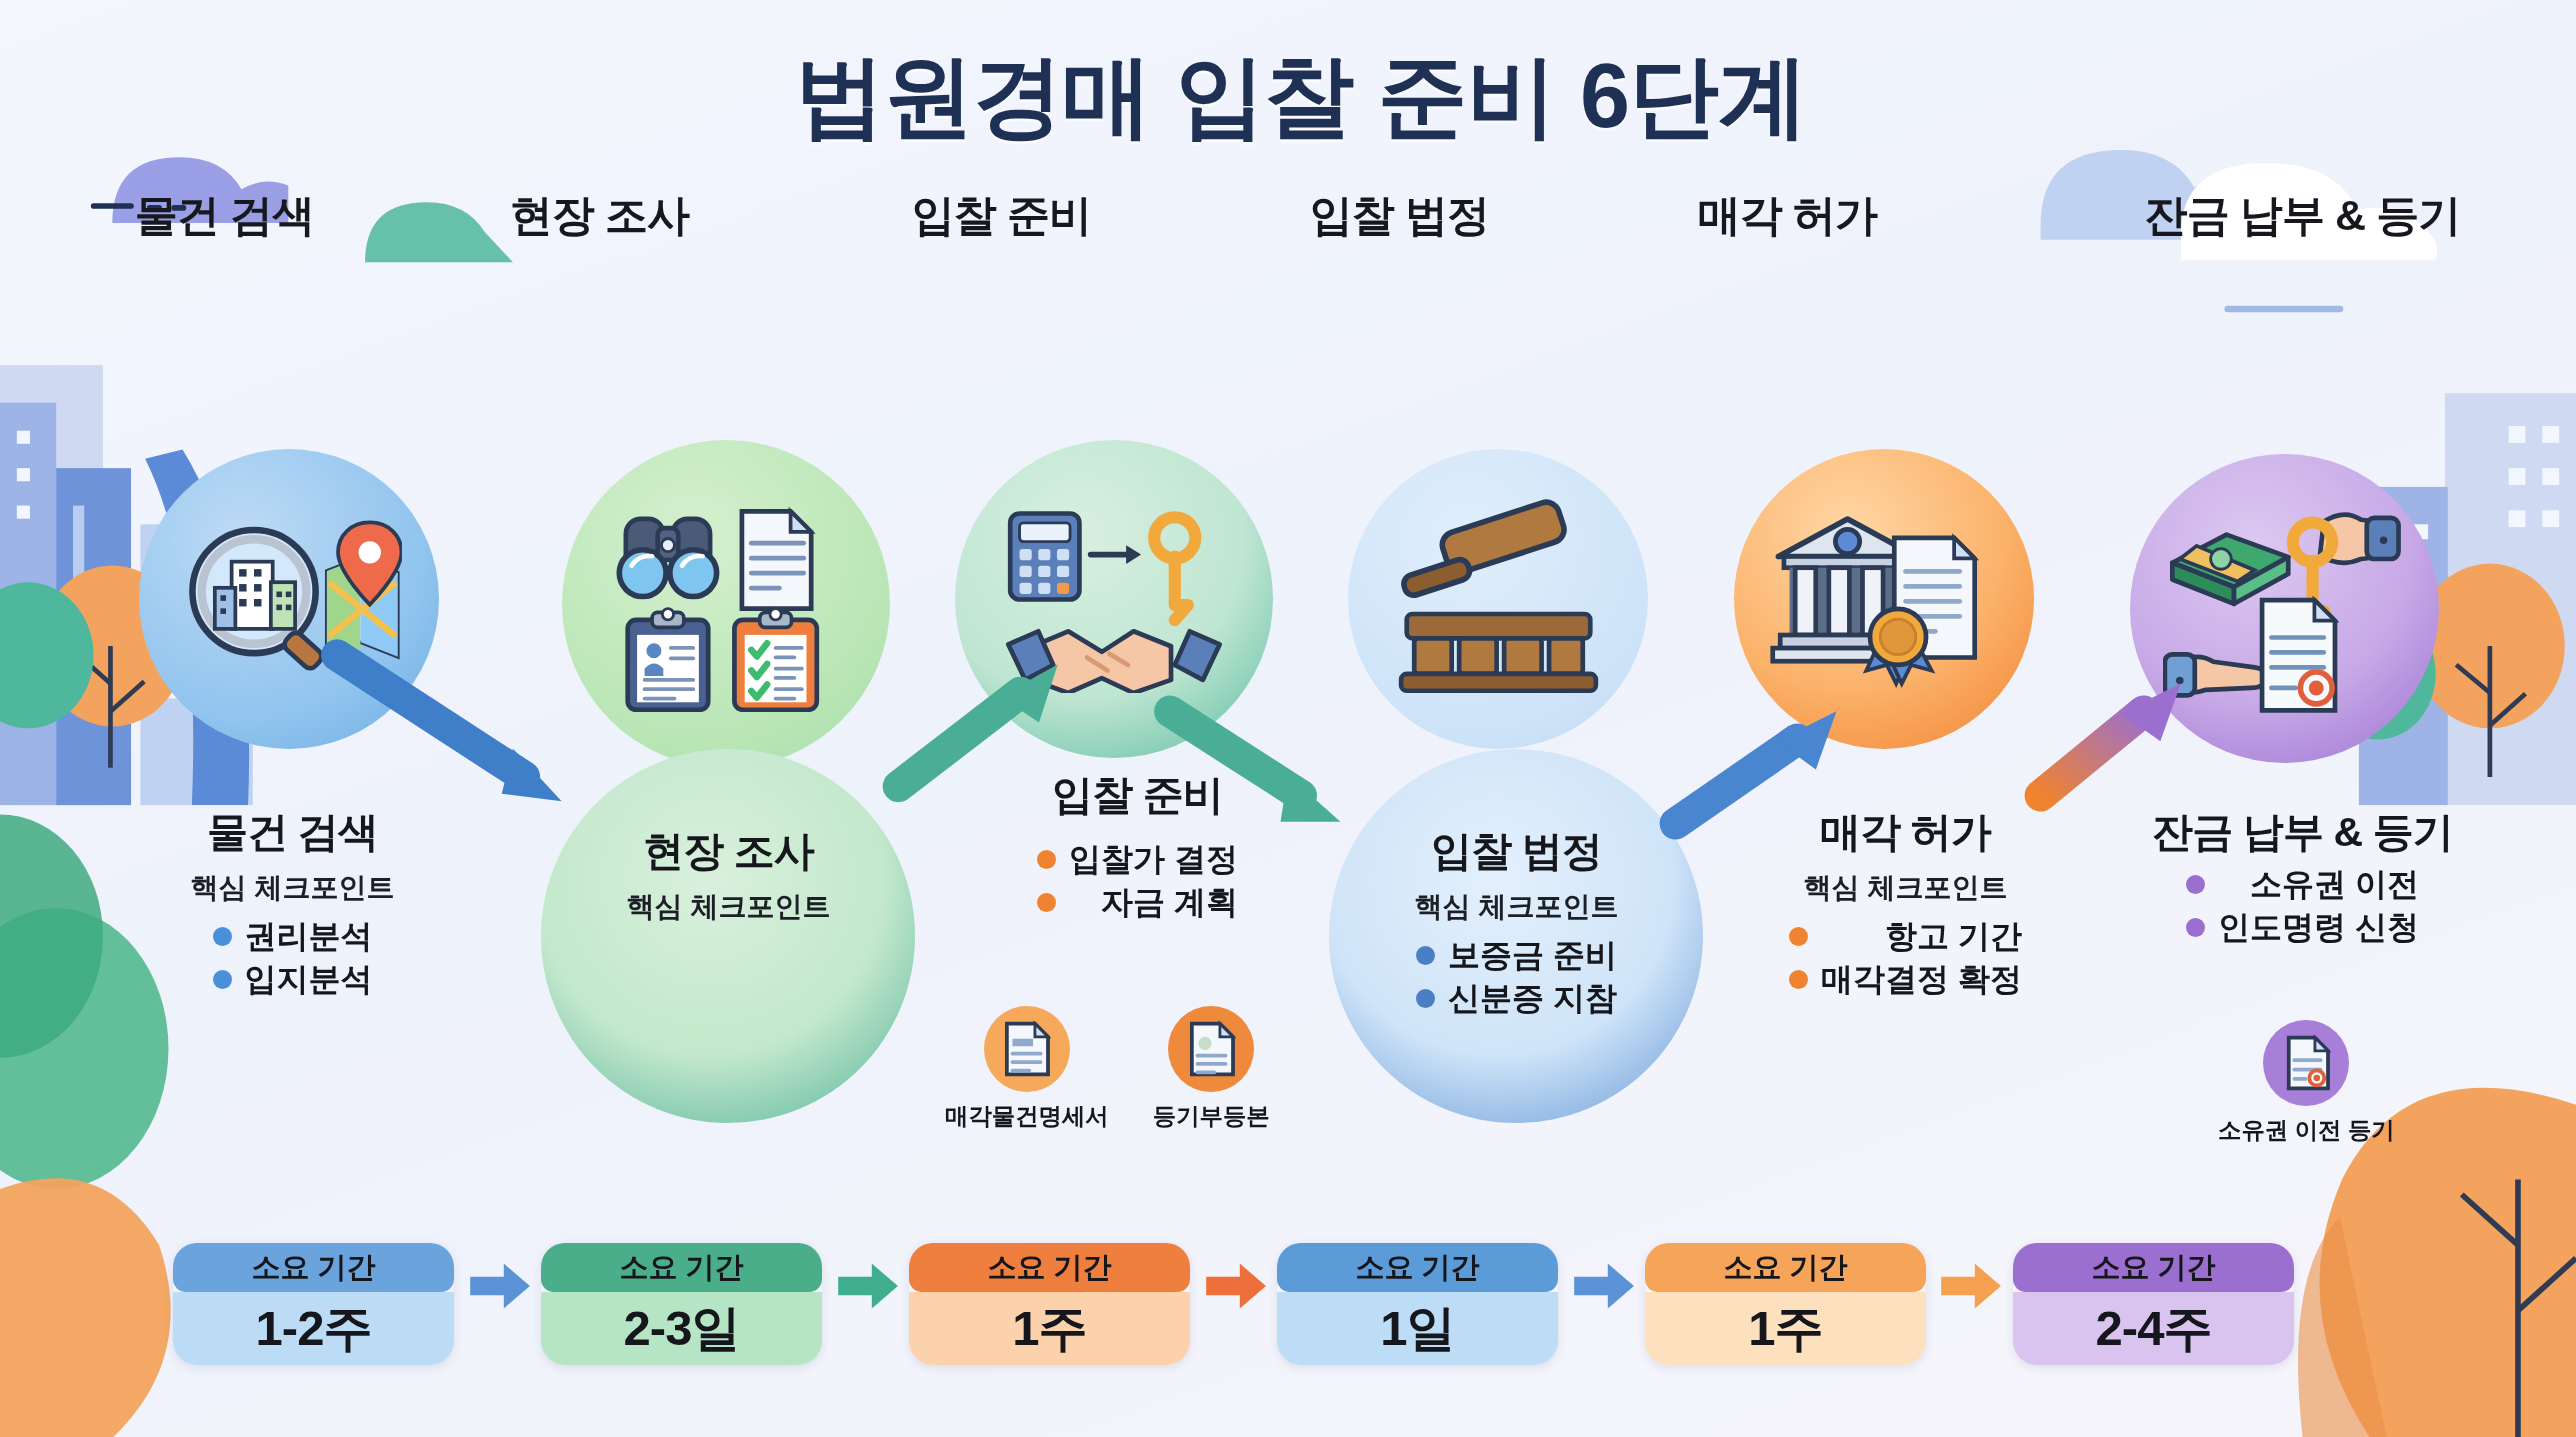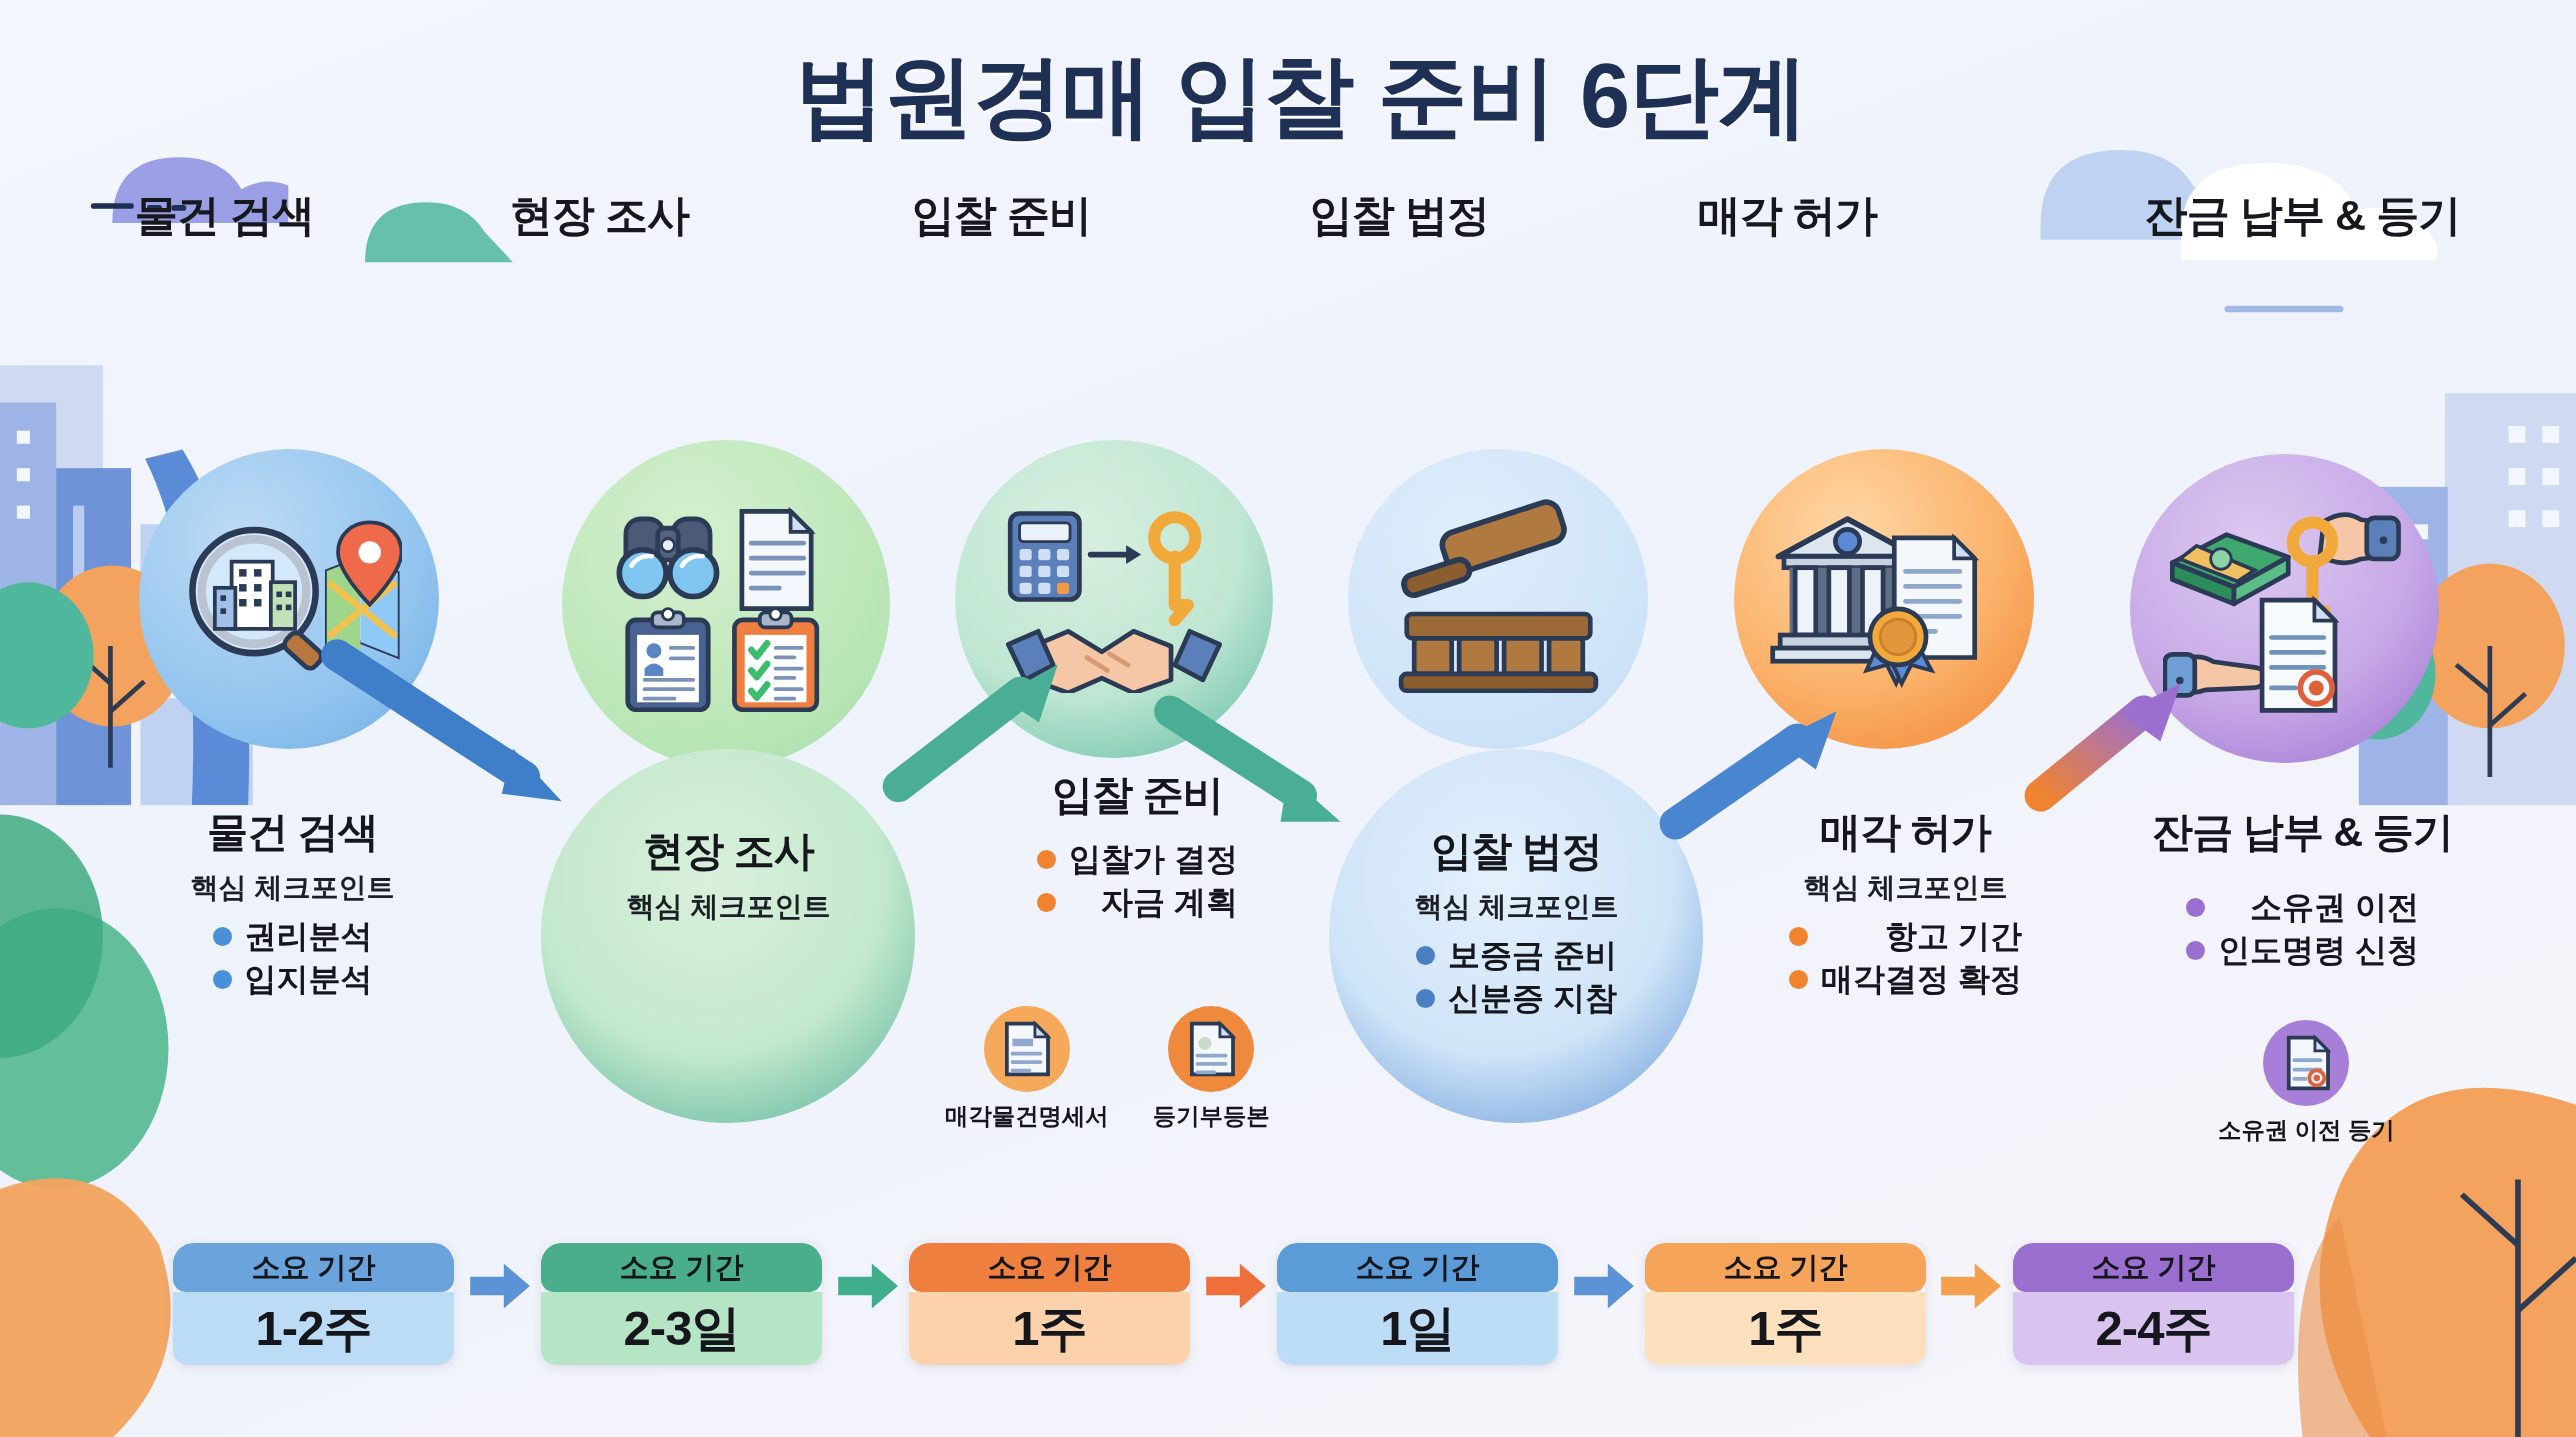--- a/index.html
+++ b/index.html
@@ -72,21 +72,21 @@
     margin: 0 auto;
   }
   .chip .cap {
     margin-top: 7.5px; font-size: 23.4px; font-weight: 800; color: #15171c;
     white-space: nowrap;
   }
 
   
   .dur {
     position: absolute; bottom: 73px;
-    width: 281px; border-radius: 15px; overflow: hidden;
+    width: 281px; border-radius: 24px; overflow: hidden;
     box-shadow: 0 2.8px 9.4px rgba(30,40,80,.10);
   }
   .dur .cap {
     height: 49px; display:flex; align-items:center; justify-content:center;
     font-size: 29px; font-weight: 800; color: #15171c;
     border-radius: 20.6px 20.6px 13px 13px;
   }
   .dur .val {
     height: 73px; display:flex; align-items:center; justify-content:center;
     font-size: 49px; font-weight: 800; color: #15171c; letter-spacing: -0.9px;
@@ -491,21 +491,21 @@
             <path d="M116 200 h26"></path>
         </g>
         <circle cx="164" cy="200" r="17" fill="none" stroke="#e0603c" stroke-width="6"></circle>
         <circle cx="164" cy="200" r="8" fill="#e0603c"></circle>
       </g>
     </svg>
   </div>
 
   <div class="body-block" style="left:2087px; top:805px;">
     <div class="body-title">잔금 납부 &amp; 등기</div>
-    <div class="bullets" style="margin-top:26px;">
+    <div class="bullets" style="margin-top:3px;">
       <div class="bullet">
         <span class="dot" style="background:#9b6fd0;"></span>
         <span>소유권 이전</span>
       </div>
       <div class="bullet">
         <span class="dot" style="background:#9b6fd0;"></span>
         <span>인도명령 신청</span>
       </div>
     </div>
   </div>

